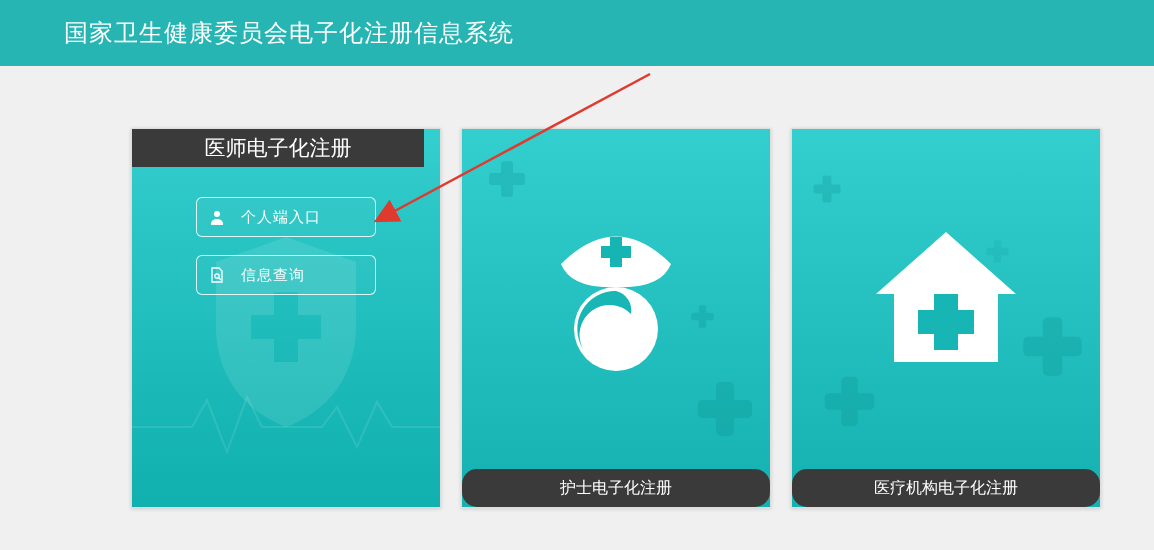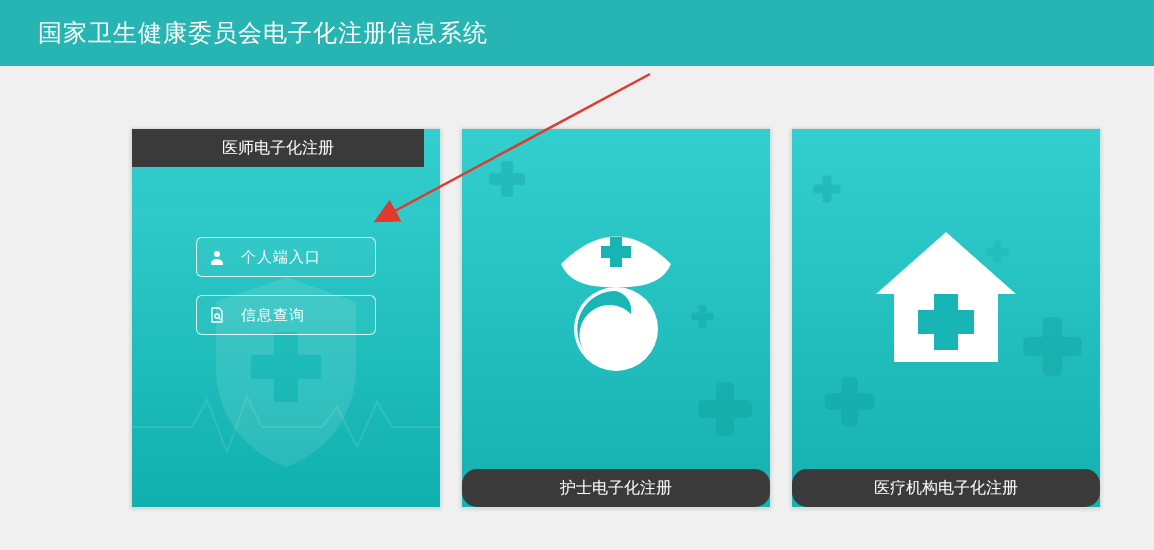--- a/index.html
+++ b/index.html
@@ -11,20 +11,21 @@
     height: 66px;
     background: #27b5b3;
     display: flex;
     align-items: center;
     padding-left: 38px;
   }
   .header-title {
     color: #ffffff;
     font-size: 24px;
     letter-spacing: 1px;
+    margin-left: 26px;
   }
 
   .cards-row {
     position: absolute;
     top: 128px;
     left: 131px;
     display: flex;
     gap: 20px;
   }
 
@@ -38,35 +39,34 @@
     overflow: hidden;
   }
 
   
   .card-active-header {
     position: absolute;
     top: 0; left: 0; right: 16px;
     height: 38px;
     background: #3a3a3a;
     color: #fff;
-    font-size: 16px;
+    font-size: 21px;
     display: flex;
     align-items: center;
     justify-content: center;
   }
 
   .card-body {
     position: absolute;
     top: 38px; left: 0; right: 0; bottom: 0;
     background: linear-gradient(180deg, #2fcac9 0%, #0fb0ae 100%);
     display: flex;
     flex-direction: column;
     align-items: center;
     padding-top: 30px;
-    margin-top: 40px;
   }
 
   
   .shield-bg {
     position: absolute;
     top: 70px;
     left: 50%;
     transform: translateX(-50%);
     opacity: 0.10;
     pointer-events: none;

